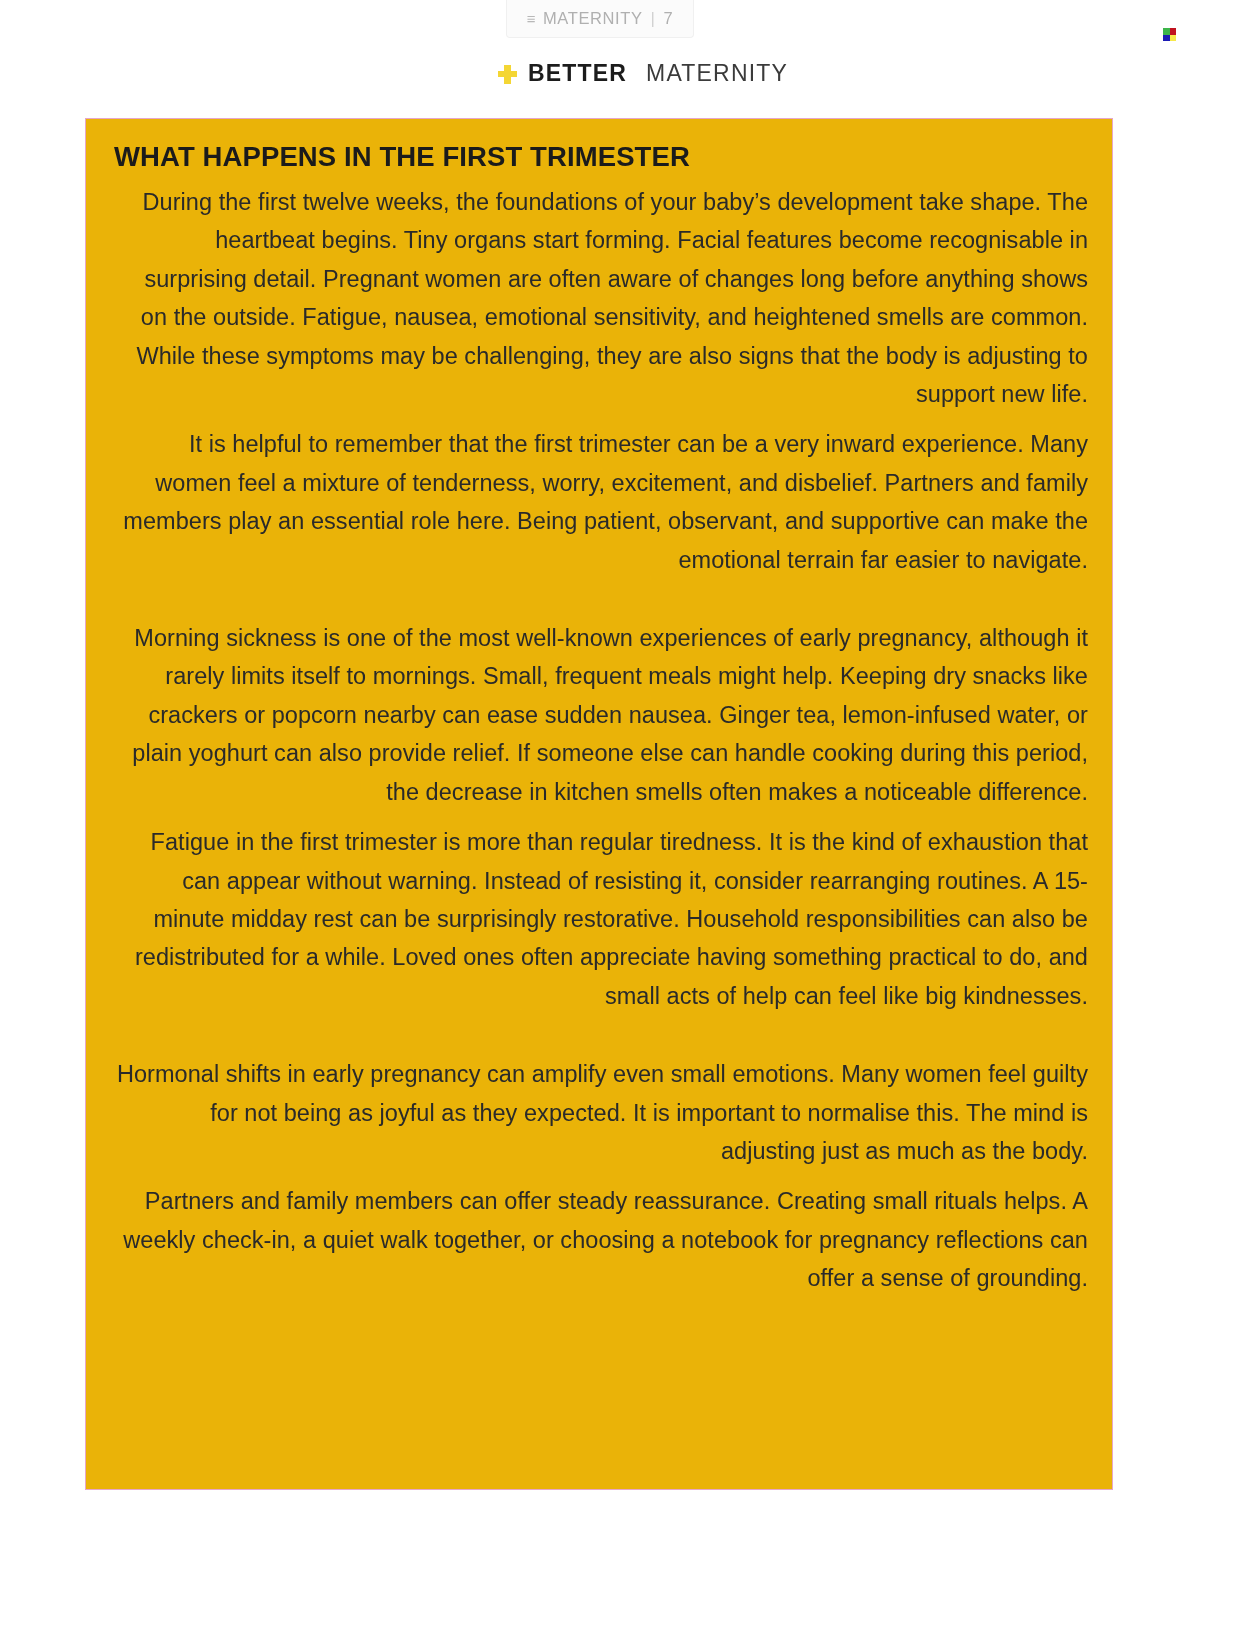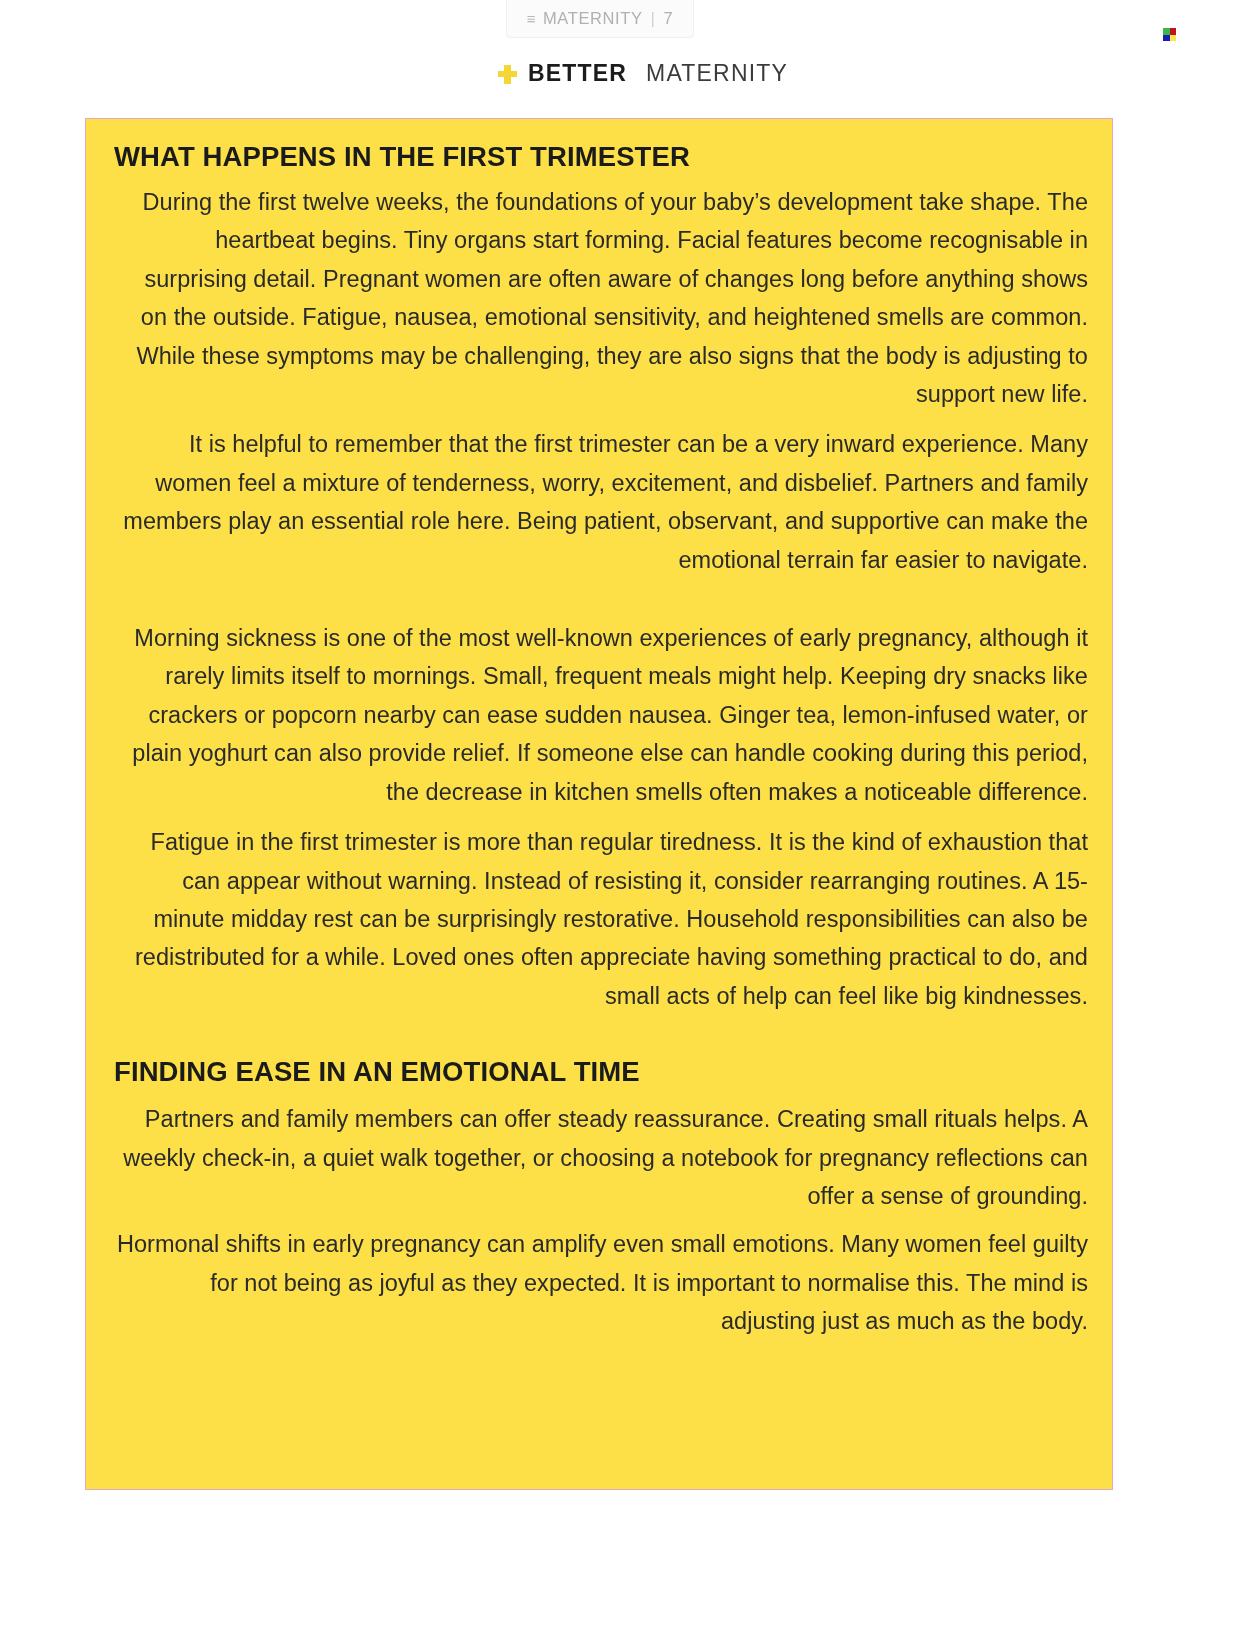--- a/index.html
+++ b/index.html
@@ -108,21 +108,21 @@
 
   
   .article-frame {
     position: absolute;
     left: 85px;
     top: 118px;
     width: 1028px;
     height: 1372px;
     box-sizing: border-box;
     border: 1.4px solid #e7a6c8;
-    background: #fde047;
+    background: #eab308;
   }
 
   .article-body {
     position: absolute;
     left: 28px;
     top: 21px;
     right: 24px;
   }
 
   h2.section-heading {
@@ -182,19 +182,18 @@
       <p class="para">During the first twelve weeks, the foundations of your baby’s development take shape. The heartbeat begins. Tiny organs start forming. Facial features become recognisable in surprising detail. Pregnant women are often aware of changes long before anything shows on the outside. Fatigue, nausea, emotional sensitivity, and heightened smells are common. While these symptoms may be challenging, they are also signs that the body is adjusting to support new life.</p>
       <p class="para indented">It is helpful to remember that the first trimester can be a very inward experience. Many women feel a mixture of tenderness, worry, excitement, and disbelief. Partners and family members play an essential role here. Being patient, observant, and supportive can make the emotional terrain far easier to navigate.</p>
     </div>
 
     <div class="section">
       <p class="para">Morning sickness is one of the most well-known experiences of early pregnancy, although it rarely limits itself to mornings. Small, frequent meals might help. Keeping dry snacks like crackers or popcorn nearby can ease sudden nausea. Ginger tea, lemon-infused water, or plain yoghurt can also provide relief. If someone else can handle cooking during this period, the decrease in kitchen smells often makes a noticeable difference.</p>
       <p class="para indented">Fatigue in the first trimester is more than regular tiredness. It is the kind of exhaustion that can appear without warning. Instead of resisting it, consider rearranging routines. A 15-minute midday rest can be surprisingly restorative. Household responsibilities can also be redistributed for a while. Loved ones often appreciate having something practical to do, and small acts of help can feel like big kindnesses.</p>
     </div>
 
     <div class="section">
-      <h2 class="section-heading">FINDING EASE IN AN EMOTIONAL TIME</h2>
+      <p class="para">Hormonal shifts in early pregnancy can amplify even small emotions. Many women feel guilty for not being as joyful as they expected. It is important to normalise this. The mind is adjusting just as much as the body.</p>
       <p class="para indented">Partners and family members can offer steady reassurance. Creating small rituals helps. A weekly check-in, a quiet walk together, or choosing a notebook for pregnancy reflections can offer a sense of grounding.</p>
-      <p class="para">Hormonal shifts in early pregnancy can amplify even small emotions. Many women feel guilty for not being as joyful as they expected. It is important to normalise this. The mind is adjusting just as much as the body.</p>
     </div>
 
   </div>
 </div>
 
 </body></html>

